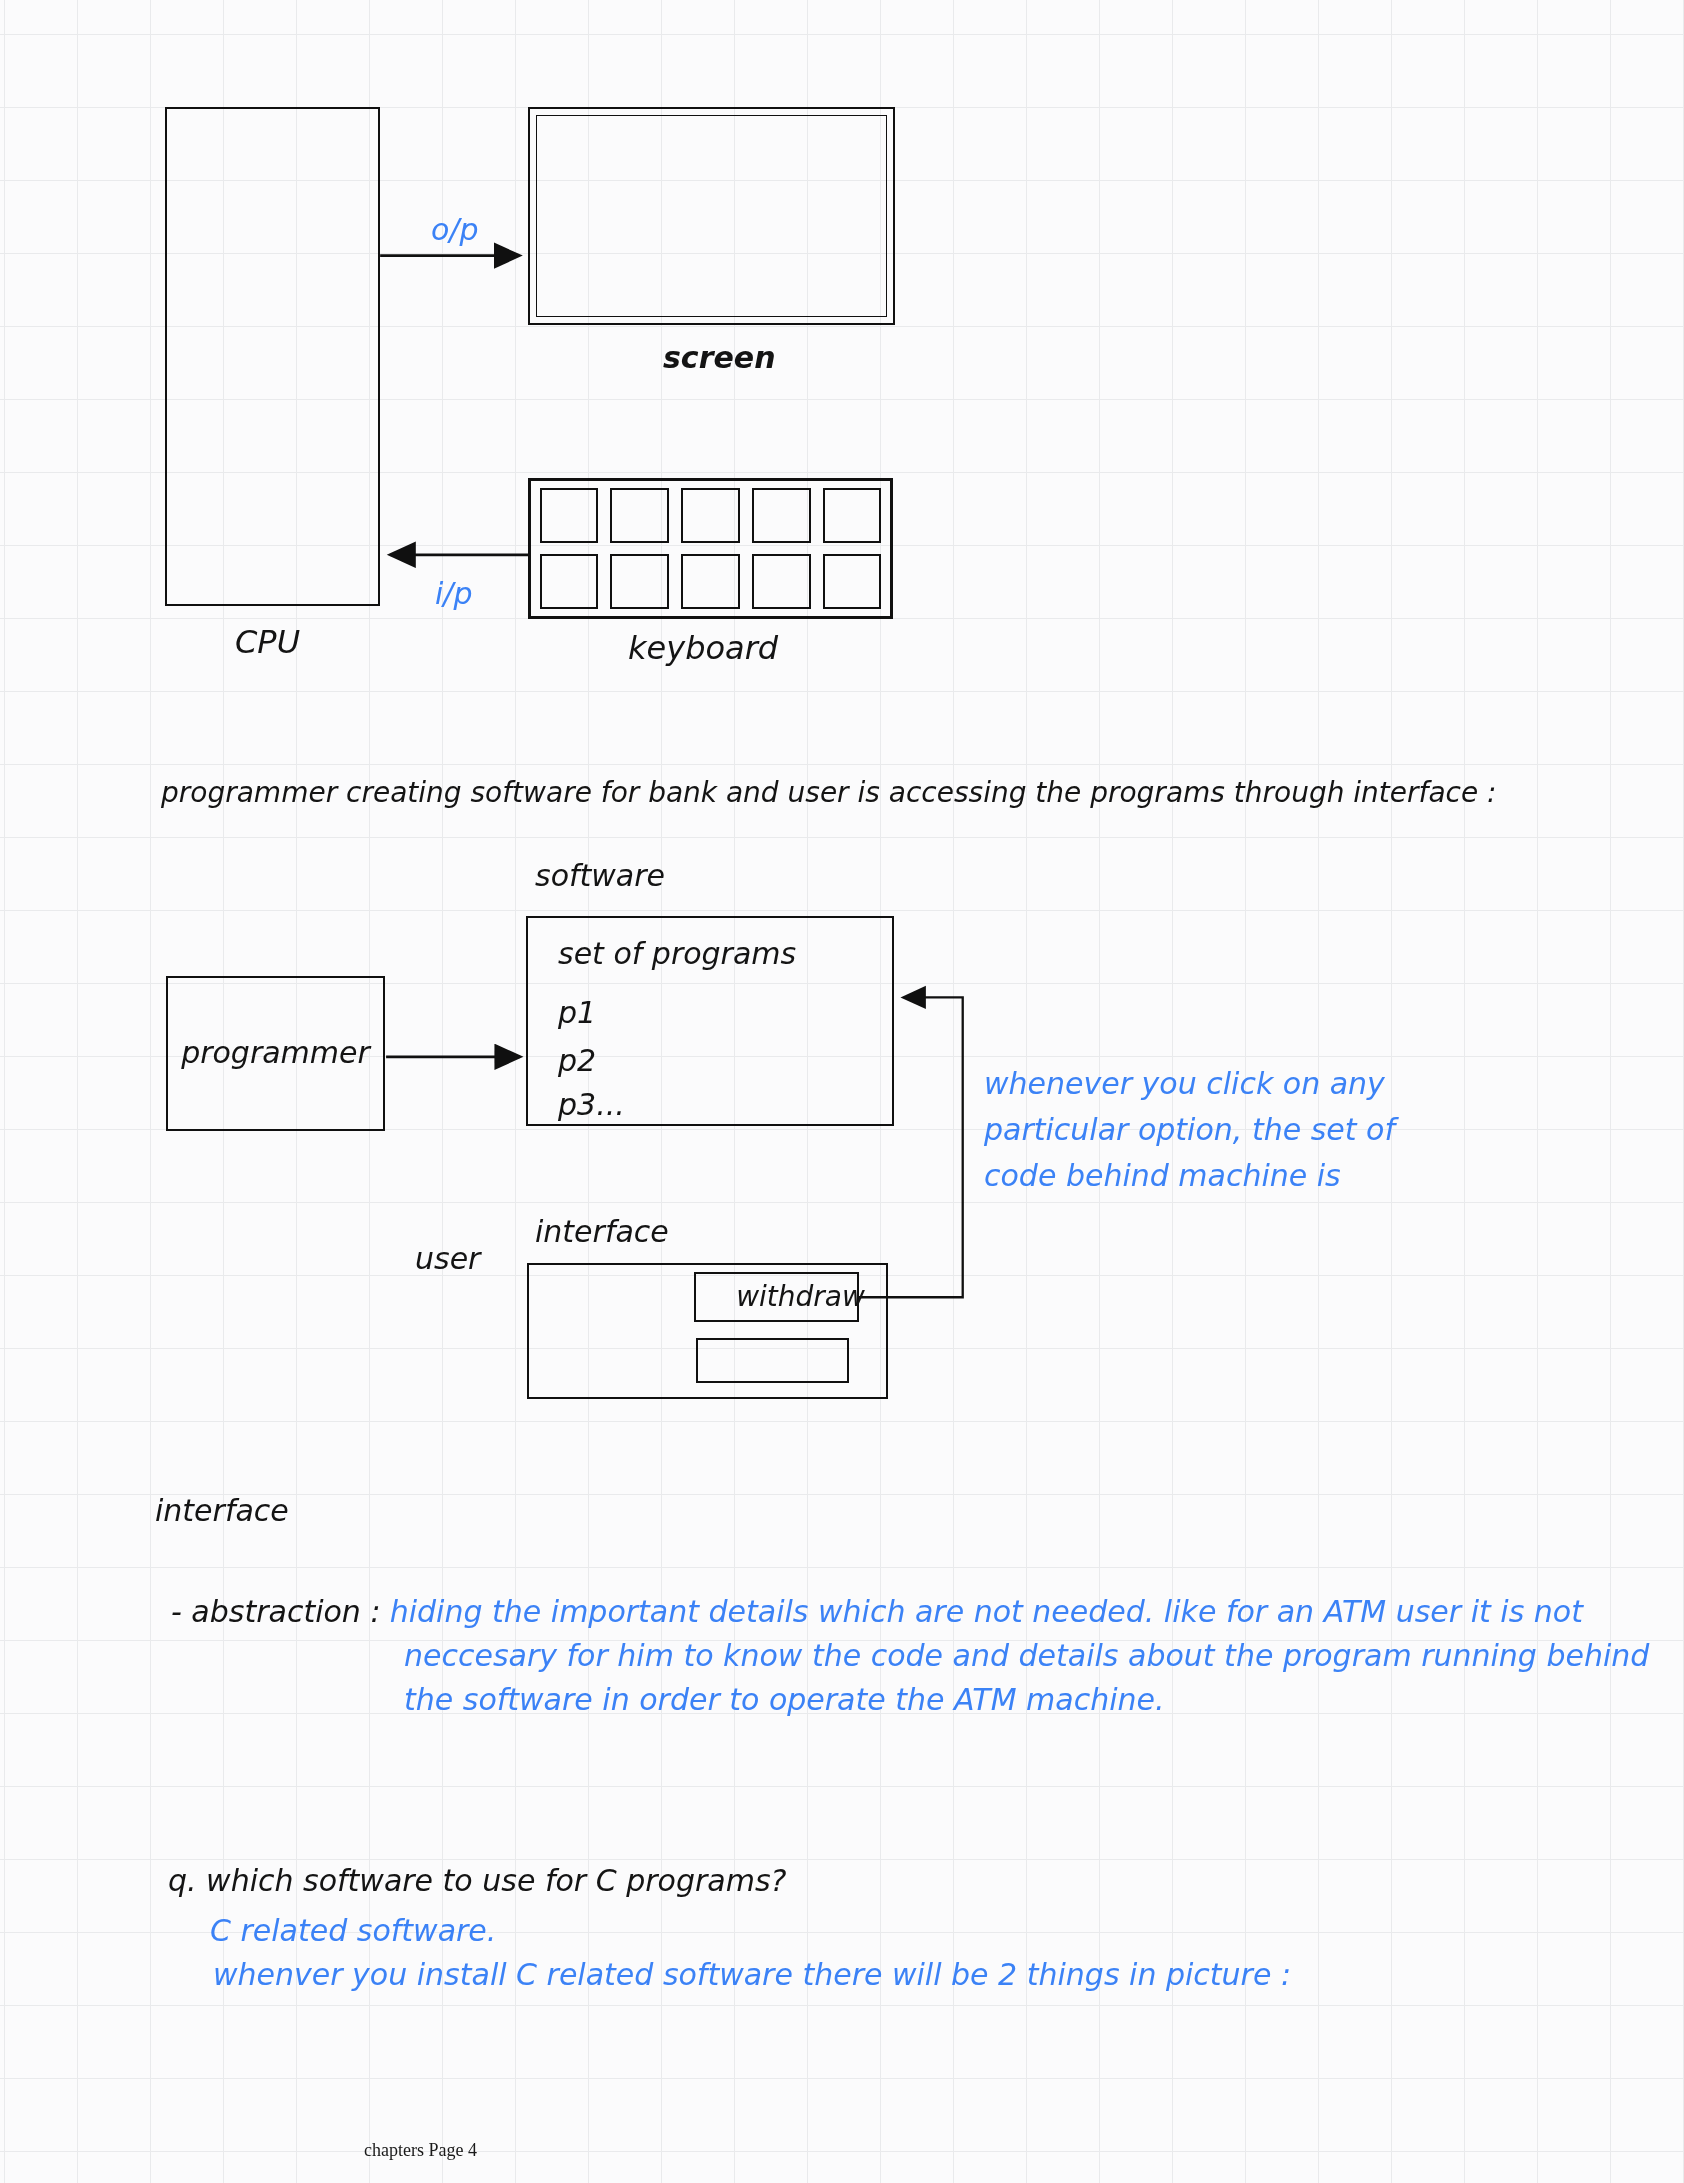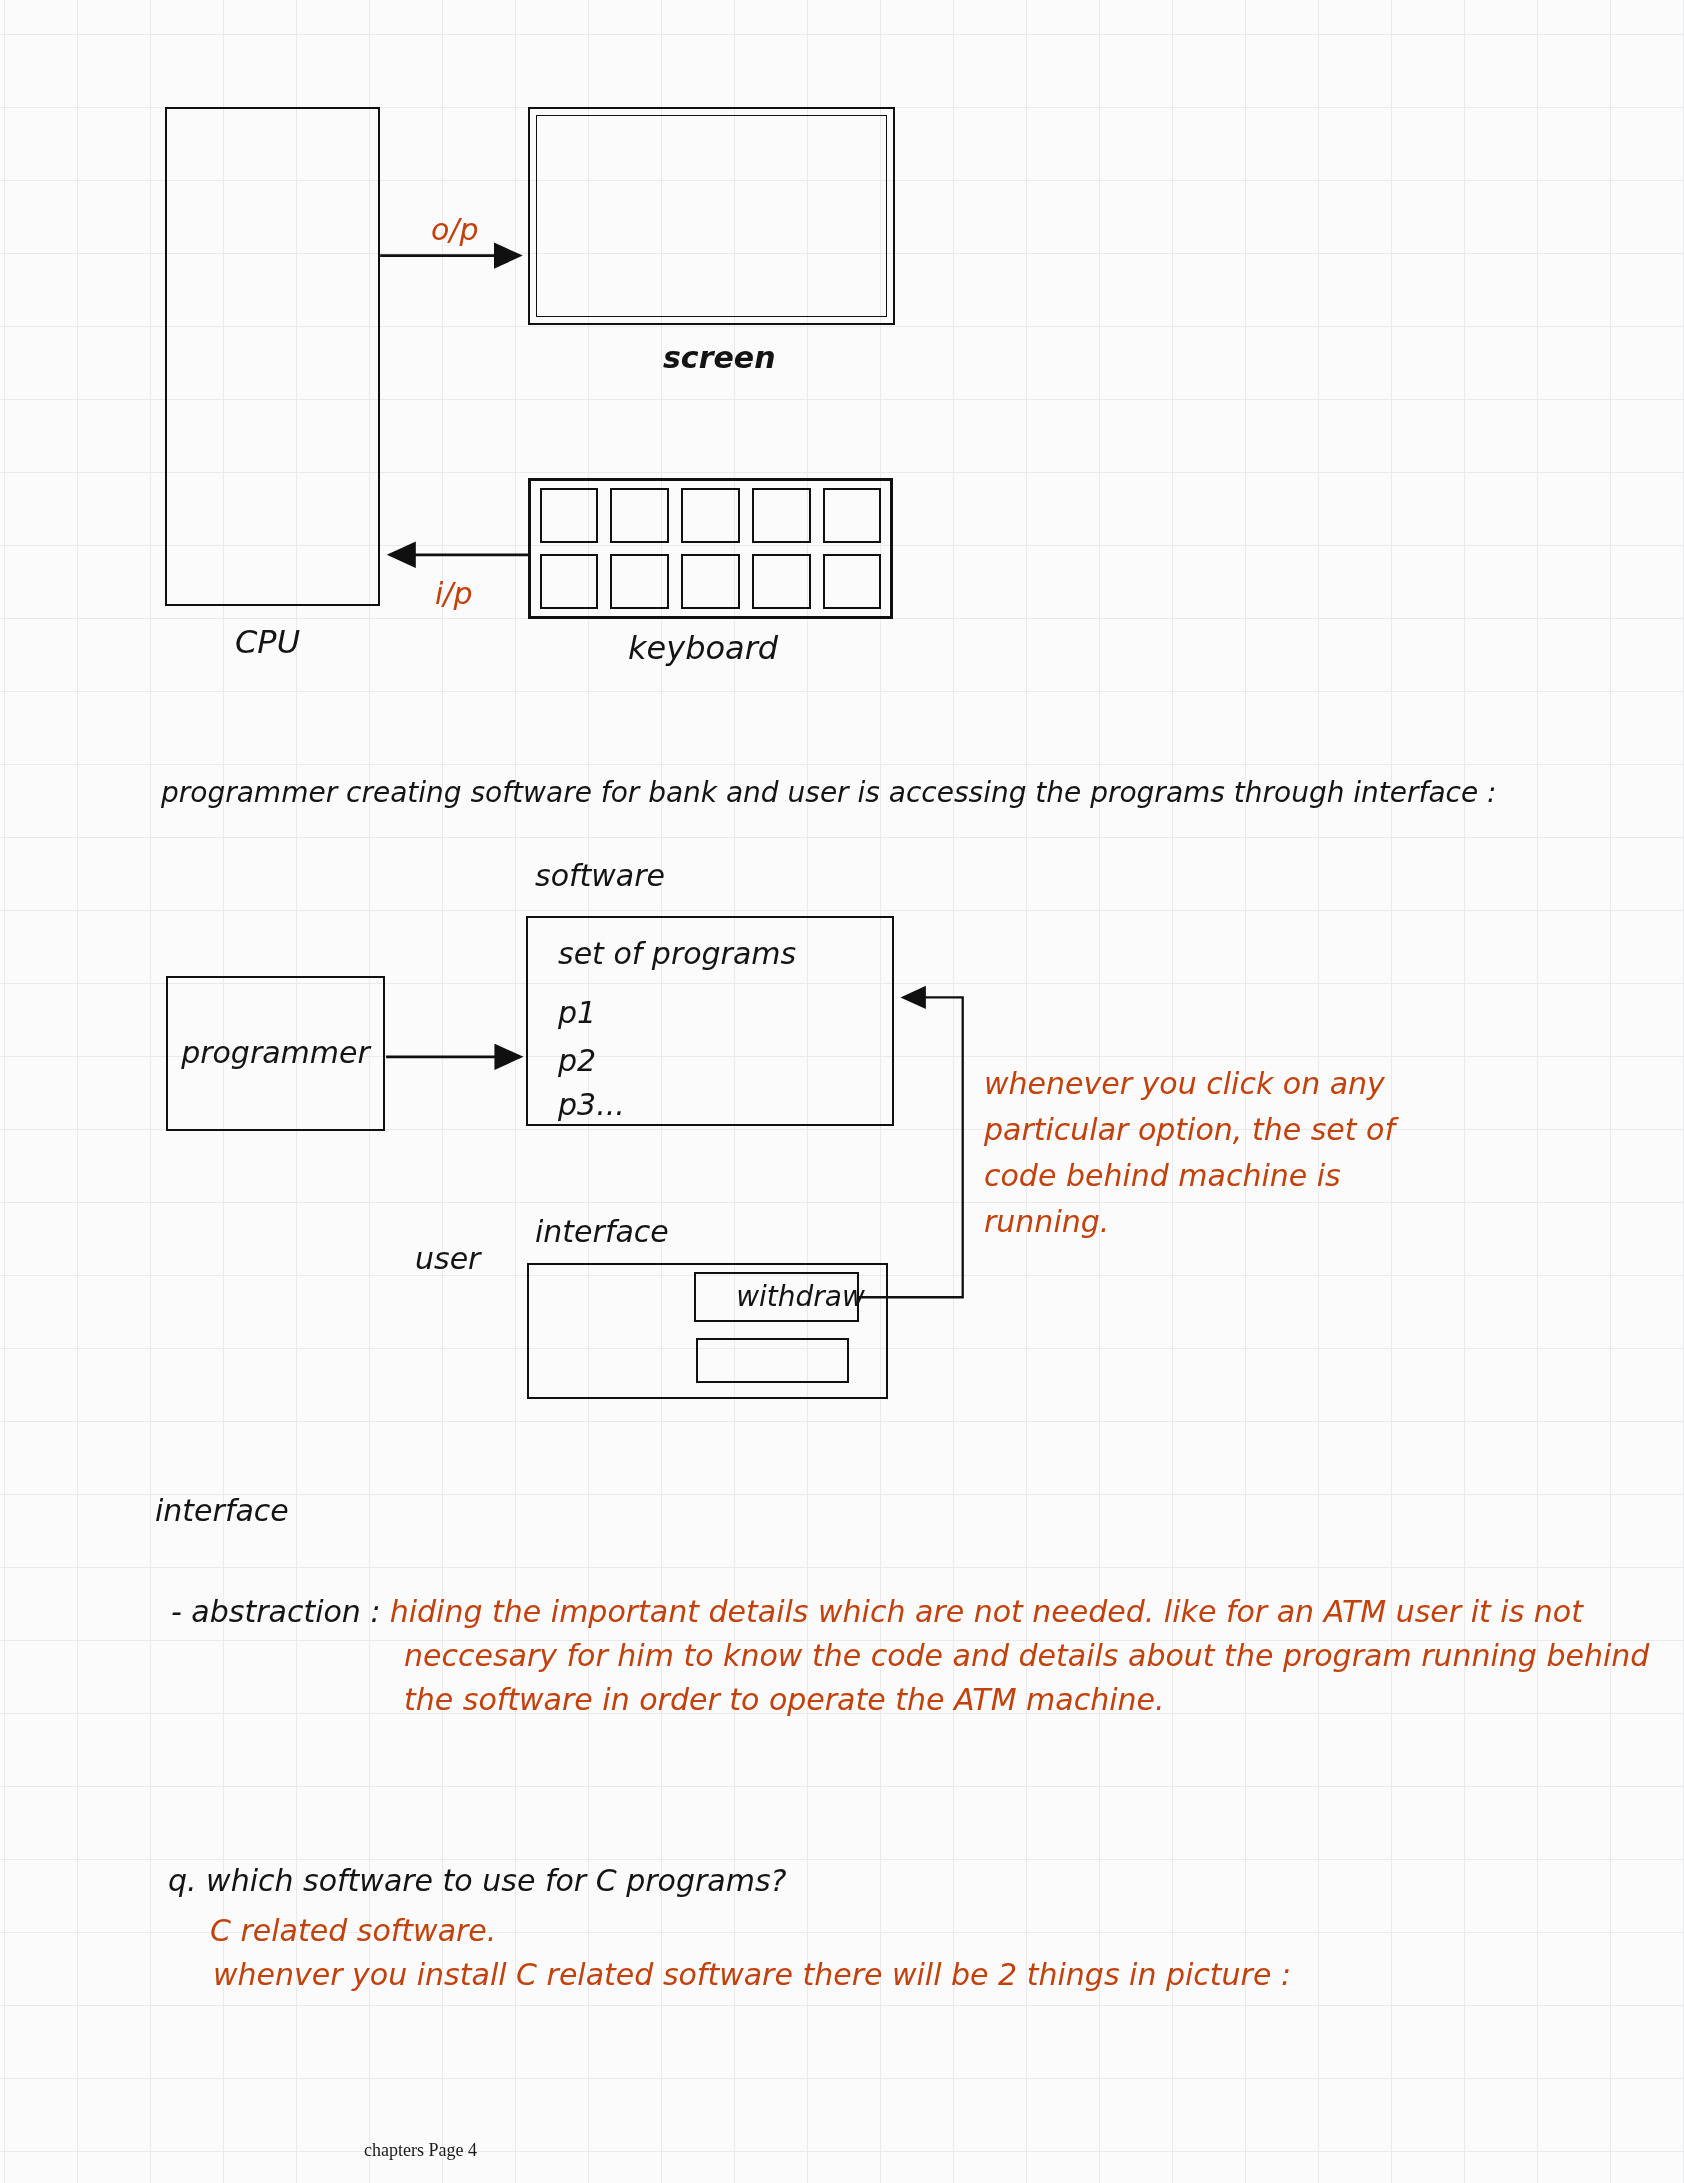--- a/index.html
+++ b/index.html
@@ -18,21 +18,21 @@
   }
   .abs { position: absolute; }
   .hand {
     font-family: "DejaVu Sans", sans-serif;
     font-style: italic;
     font-size: 30px;
     color: #141414;
     white-space: nowrap;
     line-height: 1.15;
   }
-  .blue { color: #c2410c; }
+  .blue { color: #3b82f6; }
   .box {
     position: absolute;
     border: 2.3px solid #101010;
     box-sizing: border-box;
     background: transparent;
   }
   #cpu-box        { left: 165px;  top: 107px;  width: 215px;  height: 499px; }
   #cpu-label      { left: 235px;  top: 624px;  font-size: 32px; }
   #screen-outer   { left: 528px;  top: 107px;  width: 367px;  height: 218px; }
   #screen-inner   { position: absolute; left: 6px; top: 6px; right: 6px; bottom: 6px;
@@ -141,21 +141,20 @@
 </div>
 
 <div class="box" id="programmer-box">
   <span class="hand">programmer</span>
 </div>
 
 <div class="abs" id="annotation">
   <div class="hand blue">whenever you click on any</div>
   <div class="hand blue">particular option, the set of</div>
   <div class="hand blue">code behind machine is</div>
-  <div class="hand blue">running.</div>
 </div>
 
 <div class="hand abs" id="interface-label">interface</div>
 
 <div class="box" id="interface-box"></div>
 <div class="box" id="withdraw-box">
   <span class="hand">withdraw</span>
 </div>
 <div class="box" id="input-slot-box"></div>
 

